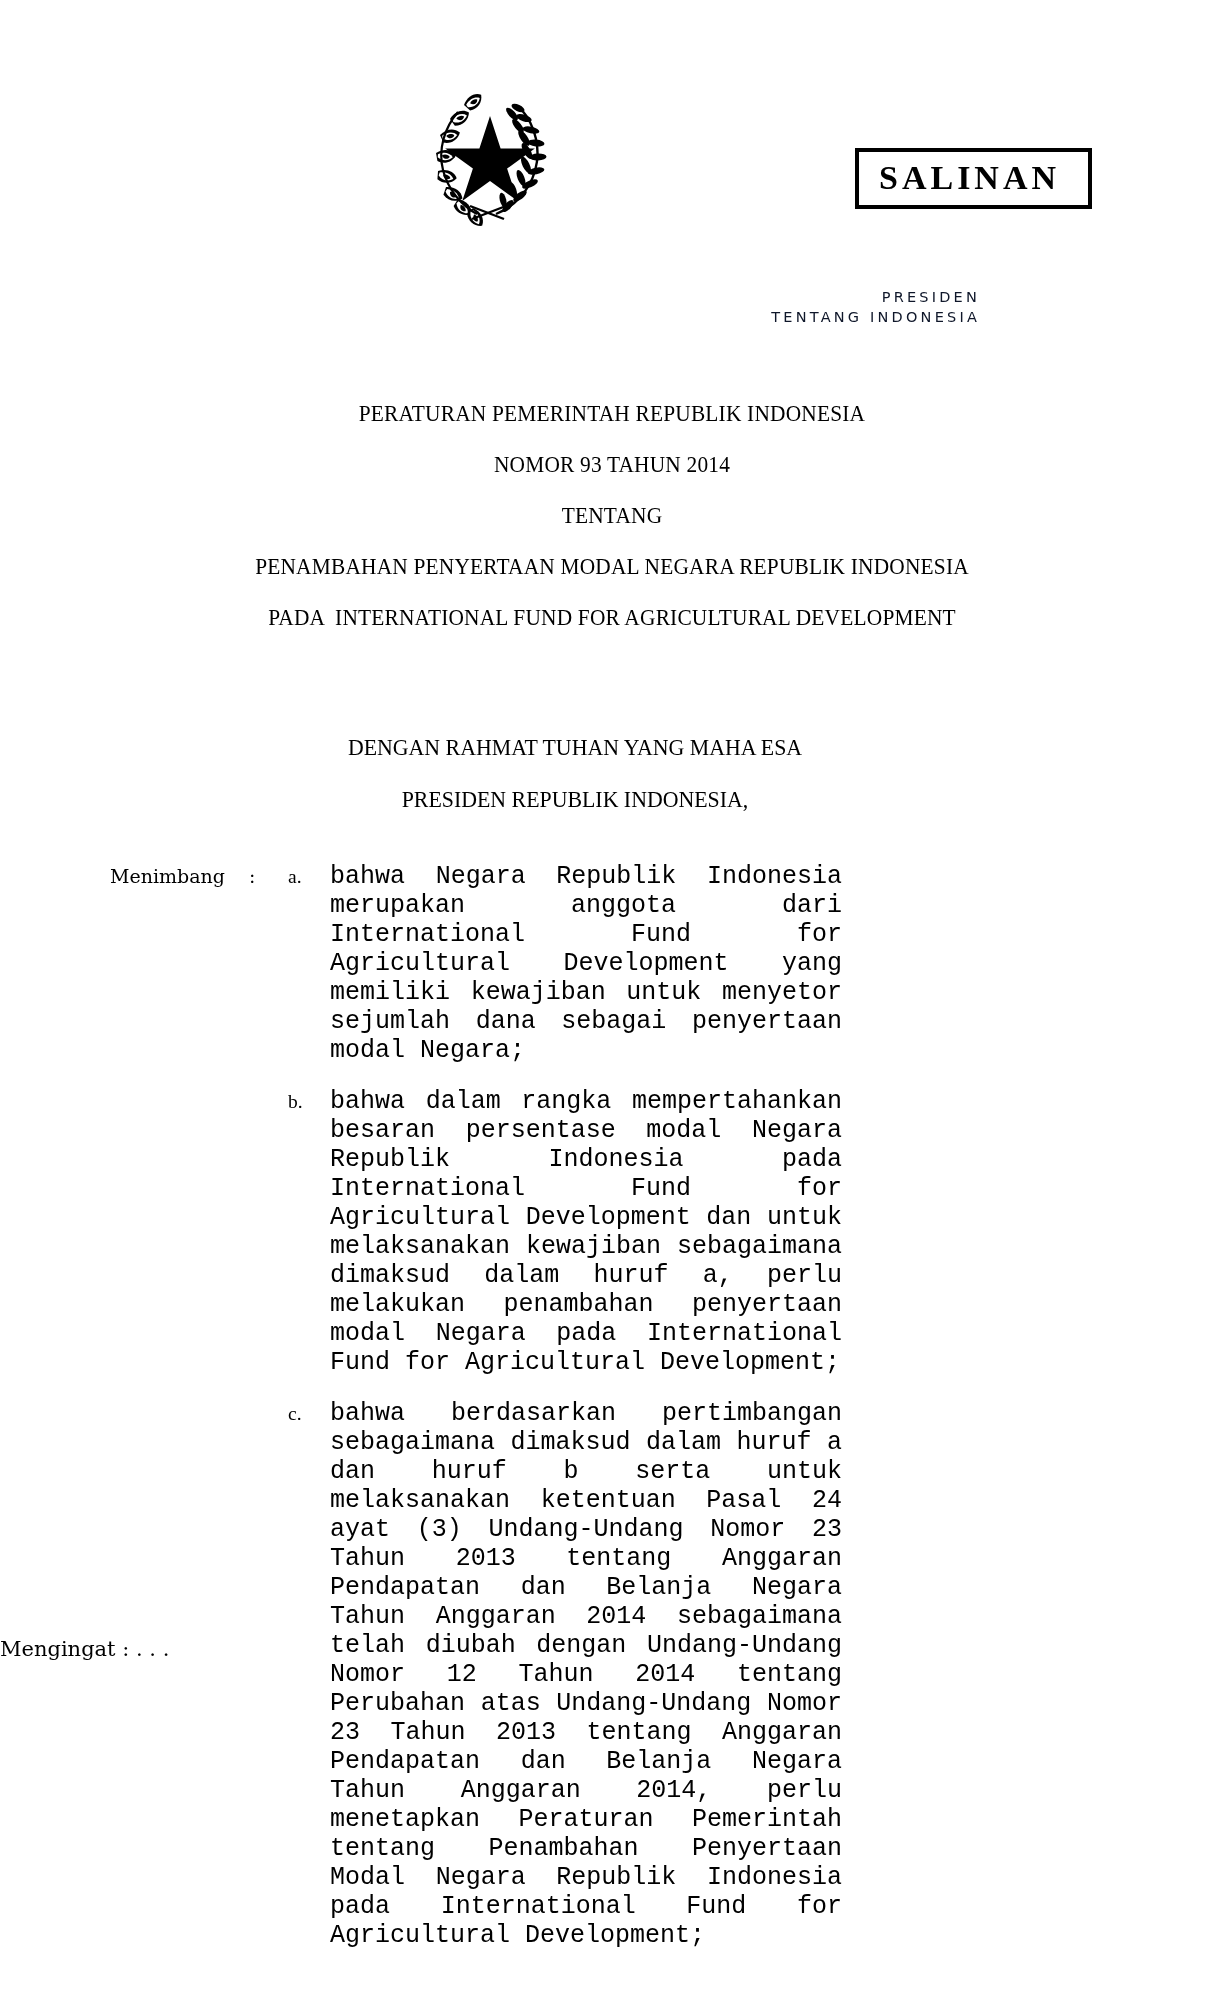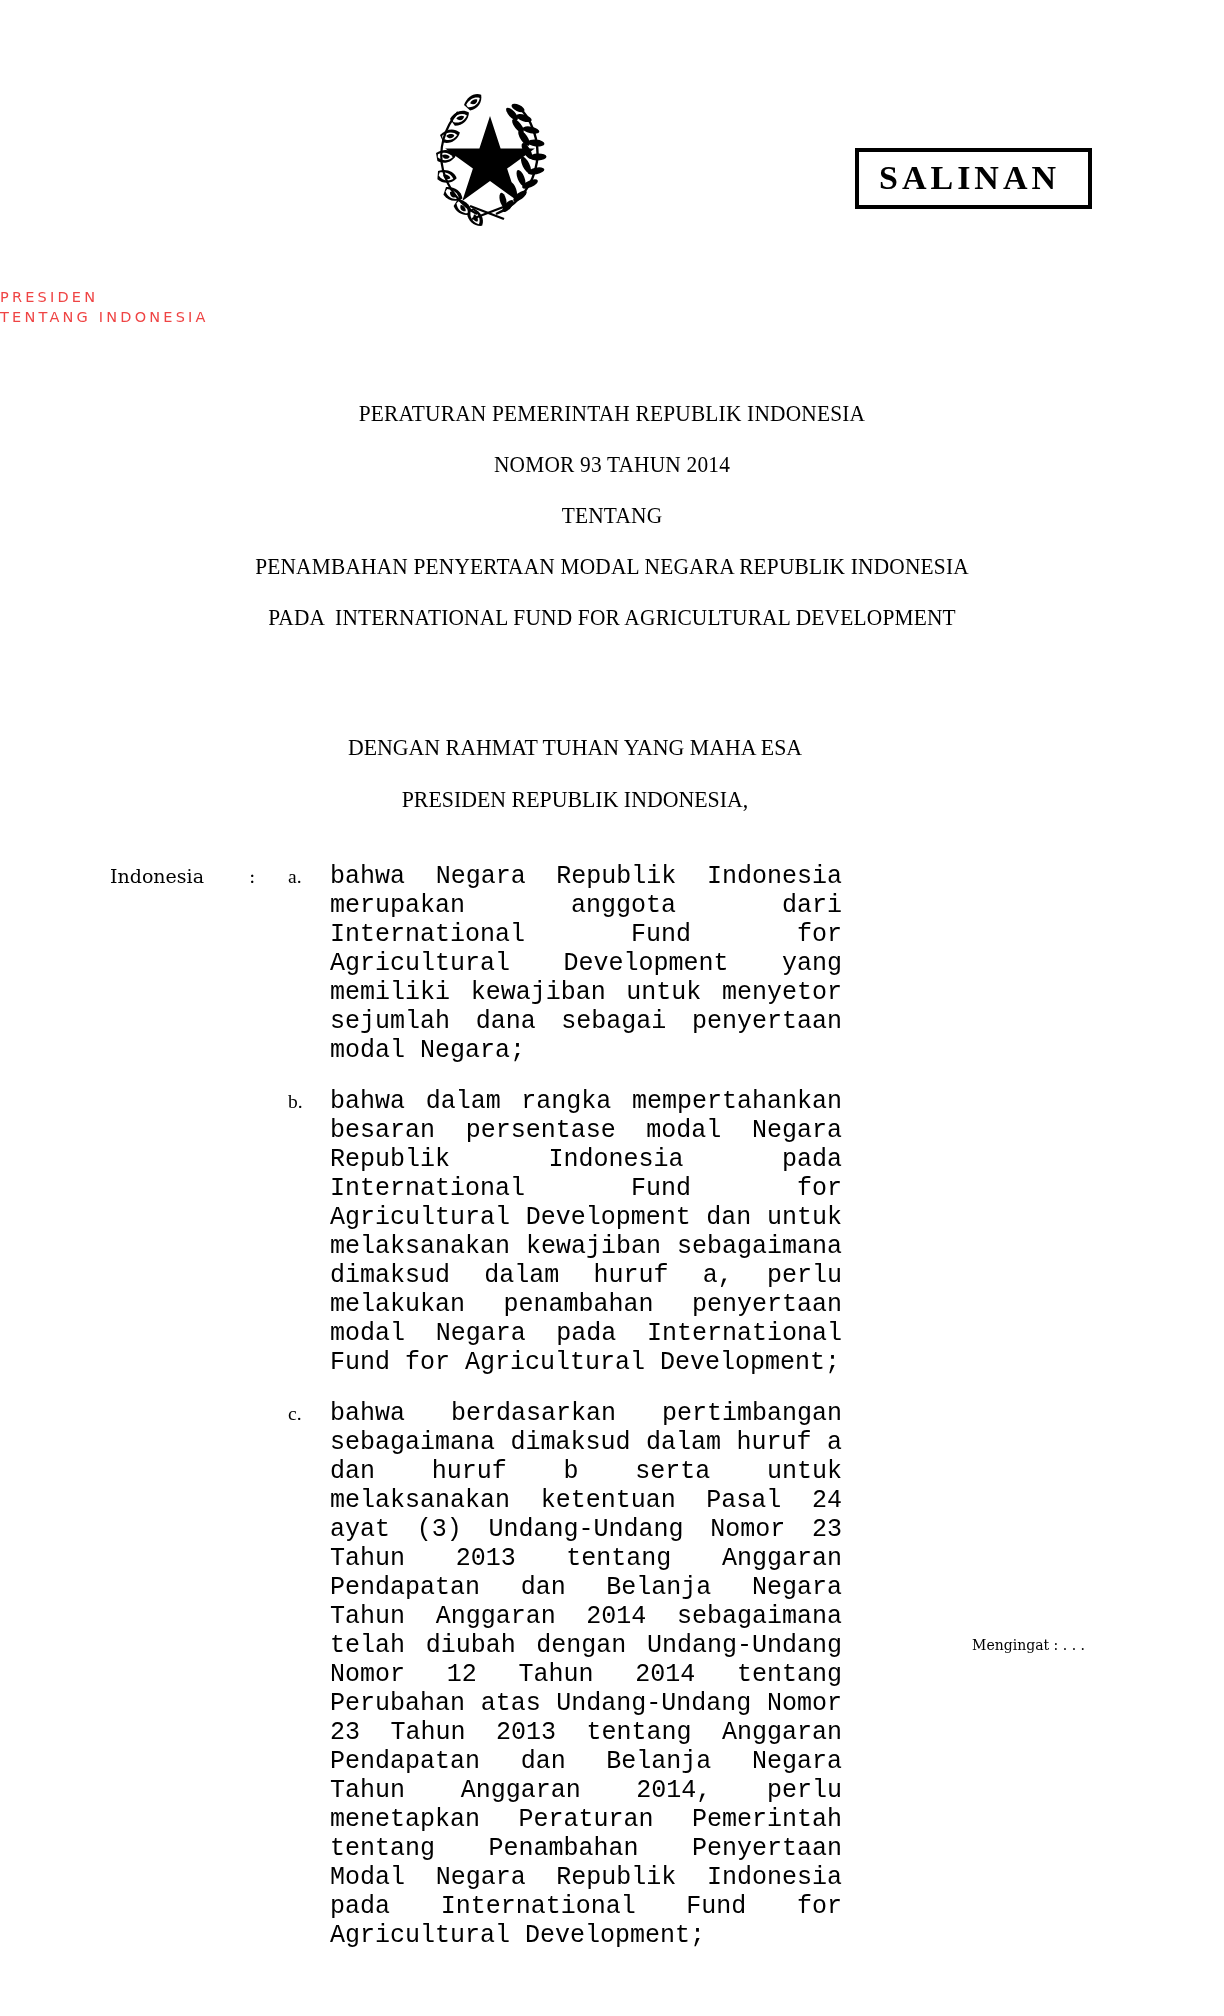--- a/index.html
+++ b/index.html
@@ -57,26 +57,26 @@
     line-height: 1;
     letter-spacing: 4px;
     white-space: nowrap;
   }
 
   .presiden-block {
     position: absolute;
     left: 0;
     top: 287px;
     width: 980px;
-    text-align: left;
+    text-align: right;
     font-family: "DejaVu Sans", "Liberation Sans", sans-serif;
     font-size: 14.5px;
     font-weight: 400;
     letter-spacing: 3.2px;
-    color: #ef4444;
+    color: #0f172a;
     line-height: 20px;
   }
   .presiden-block div { white-space: nowrap; }
 
   
   .title-block {
     position: absolute;
     left: 0;
     top: 388px;
     width: 1224px;
@@ -162,23 +162,23 @@
     text-justify: inter-word;
     hyphens: none;
   }
 
   
   .catchword {
     position: absolute;
     left: 0;
     top: 1637px;
     width: 1085px;
-    text-align: right;
+    text-align: left;
     font-family: "DejaVu Serif", "Liberation Serif", serif;
-    font-size: 14px;
+    font-size: 21px;
     white-space: nowrap;
   }
 </style>
 </head>
 <body>
 
 <div class="page">
 
   <div class="header-zone">
 
@@ -312,21 +312,21 @@
     <div class="title-line">PADA  INTERNATIONAL FUND FOR AGRICULTURAL DEVELOPMENT</div>
   </div>
 
   <div class="subtitle-block">
     <div class="subtitle-line">DENGAN RAHMAT TUHAN YANG MAHA ESA</div>
     <div class="subtitle-line">PRESIDEN REPUBLIK INDONESIA,</div>
   </div>
 
   <div class="considering">
     <div class="cons-row">
-      <span class="cons-label">Indonesia</span>
+      <span class="cons-label">Menimbang</span>
       <span class="cons-colon">:</span>
     </div>
 
     <div class="item">
       <span class="item-marker">a.</span>
       <div class="item-text">bahwa Negara Republik Indonesia merupakan anggota dari International Fund for Agricultural Development yang memiliki kewajiban untuk menyetor sejumlah dana sebagai penyertaan modal Negara;</div>
     </div>
 
     <div class="item">
       <span class="item-marker">b.</span>

